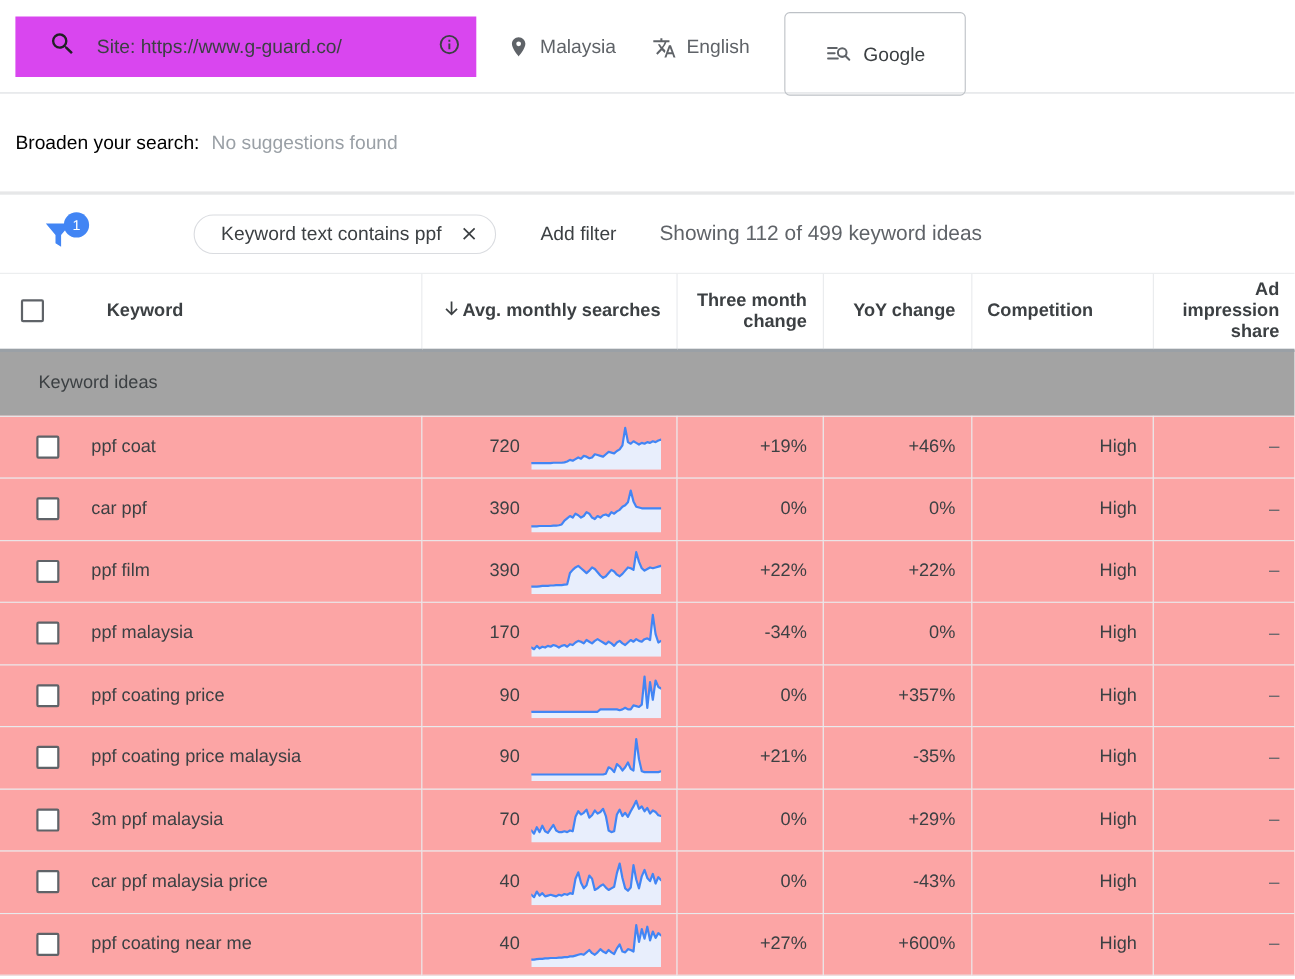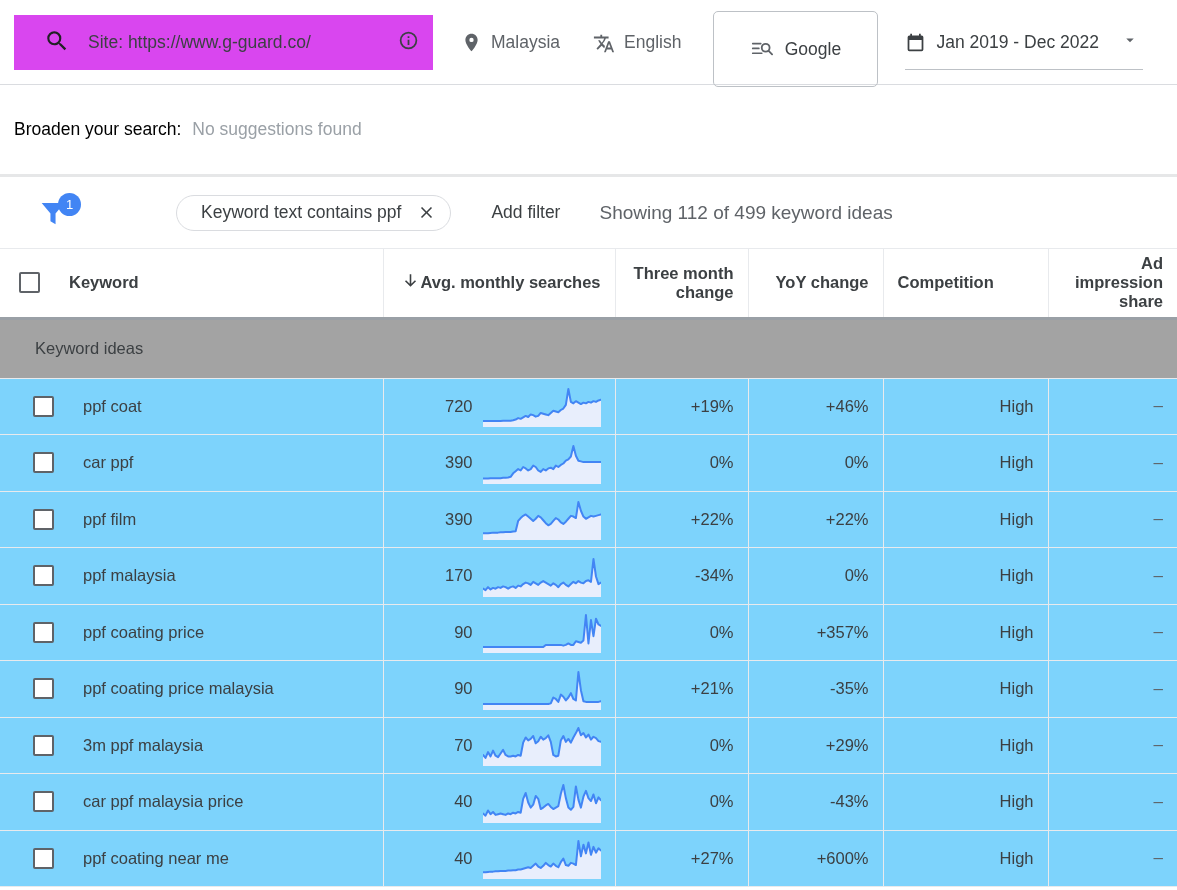--- a/index.html
+++ b/index.html
@@ -159,21 +159,21 @@
     border-bottom: 3px solid #9aa0a6;
     vertical-align: middle;
     padding: 0 14px;
     text-align: right;
     background: #fff;
   }
   thead th.kwhead { text-align: left; padding-left: 0; }
   thead th.lefttext { text-align: left; }
   thead th:last-child { border-right: none; }
 
-  .kwhead-inner { display: flex; align-items: center; }
+  .kwhead-inner { display: flex; align-items: center; gap: 28px; }
   .cbx {
     width: 21px; height: 21px;
     border: 2px solid #5f6368;
     border-radius: 2px;
     flex: 0 0 auto;
     background: #fff;
   }
   .kwhead-inner .cbx { margin-left: 19px; }
   .kwhead-inner .lbl { margin-left: 29px; }
   .sorthead { display: flex; align-items: center; justify-content: flex-end; }
@@ -189,21 +189,21 @@
 
   tbody tr.drow td {
     height: 56.5px;
     border-bottom: 1px solid #e8eaed;
     border-right: 1px solid #e8eaed;
     font-size: 16.5px;
     color: #3c4043;
     vertical-align: middle;
     padding: 0 14px;
     text-align: right;
-    background: #7dd3fc;
+    background: #fca5a5;
   }
   tbody tr.drow td:last-child { border-right: none; }
   td.kwcell { padding: 0; }
   .kwcell-inner { display: flex; align-items: center; }
   .kwcell-inner .cbx { margin-left: 19px; }
   .kwcell-inner .kwtext { margin-left: 29px; font-size: 16.5px; color: #3c4043; }
   td.compcell { text-align: left; padding-left: 14px; }
   td.aiscell { text-align: right; padding-right: 14px; color: #5f6368; }
 
   .avgcell-inner {
@@ -264,33 +264,20 @@
           </g>
           <g fill="none" stroke="#5f6368" stroke-width="1.9">
             <circle cx="15.3" cy="10.2" r="4.1"></circle>
             <line x1="18.4" y1="13.4" x2="22" y2="17" stroke-linecap="round"></line>
           </g>
         </svg>
       </span>
       <span>Google</span>
     </div>
 
-    <div class="date-box">
-      <span class="cal">
-        <svg width="21" height="21" viewBox="0 0 24 24">
-            <path fill="#3c4043" d="M19 4h-1V2h-2v2H8V2H6v2H5a2 2 0 0 0-2 2v14a2 2 0 0 0 2 2h14a2 2 0 0 0 2-2V6a2 2 0 0 0-2-2zm0 16H5V9h14v11z"></path>
-          </svg>
-      </span>
-      <span class="date-text">Jan 2019 - Dec 2022</span>
-      <span class="caret">
-        <svg width="18" height="18" viewBox="0 0 24 24">
-            <path fill="#5f6368" d="M7 10l5 5 5-5z"></path>
-          </svg>
-      </span>
-    </div>
   </div>
 
   <div class="broaden">
     <span class="broaden-label">Broaden your search:</span>
     <span class="broaden-value">No suggestions found</span>
   </div>
 
   <div class="filterrow">
     <div class="funnel-wrap">
       <svg width="34" height="34" viewBox="0 0 24 24">

